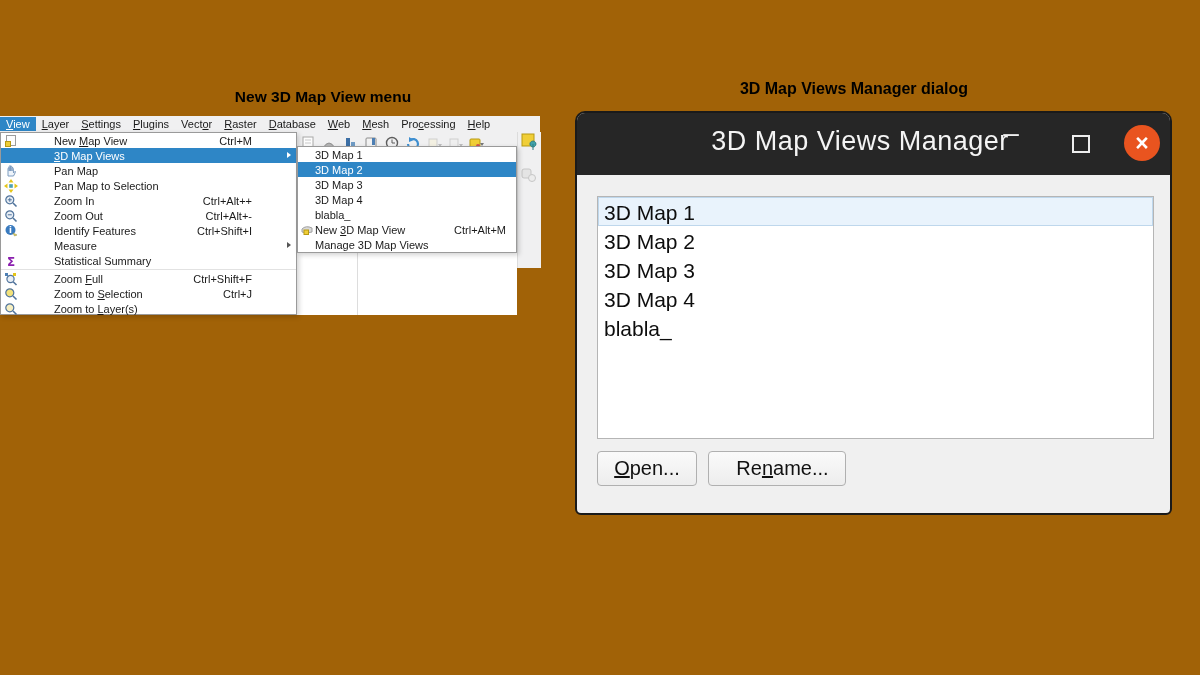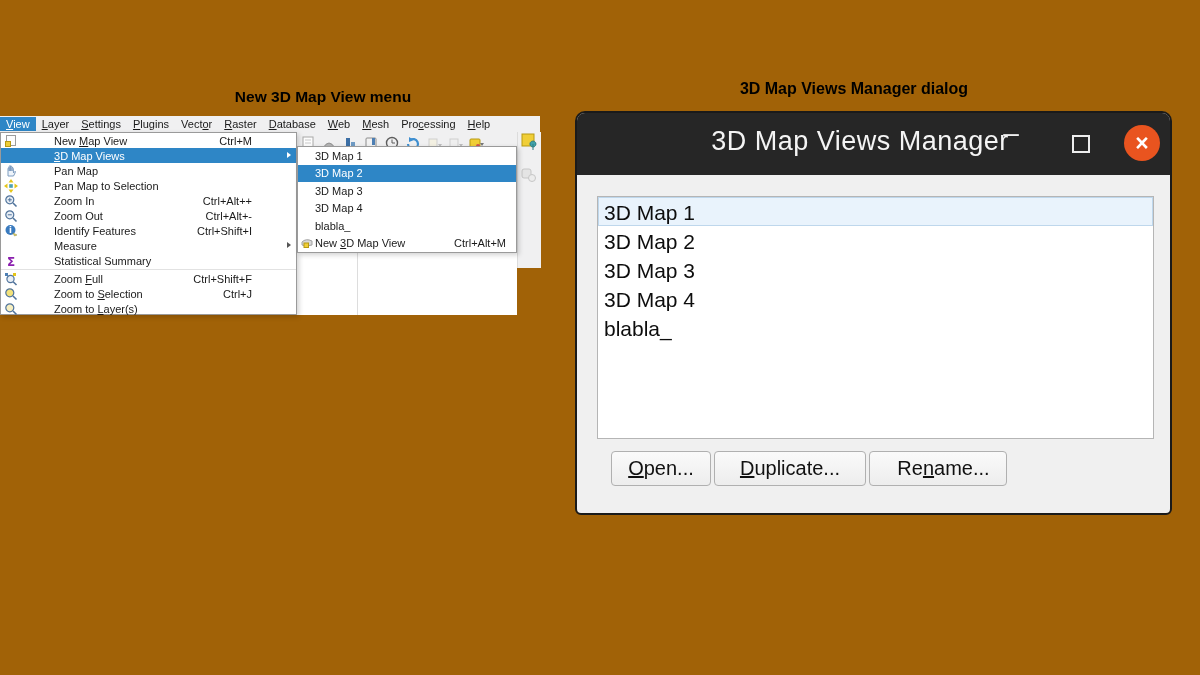--- a/index.html
+++ b/index.html
@@ -59,21 +59,21 @@
            font-size:28px;color:#ededed;cursor:default;}
   .win-max{position:absolute;left:495px;top:22px;width:14px;height:14px;border:2px solid #ededed;}
   .win-close{position:absolute;left:547px;top:12px;width:36px;height:36px;border-radius:50%;
              background:#e9541f;display:flex;align-items:center;justify-content:center;
              color:#fff;font-size:23px;font-weight:bold;line-height:1;}
   .listbox{position:absolute;left:20px;top:83px;width:557px;height:243px;background:#fff;
            border:1px solid #b5b5b5;box-sizing:border-box;overflow:hidden;}
   .li{height:29px;line-height:29px;font-size:21px;color:#0d0d0d;padding-left:5px;
       border:1px solid transparent;box-sizing:border-box;}
   .li.sel{background:#e9f3fc;border-color:#bed7ec;}
-  .btnrow{position:absolute;left:34px;top:338px;width:560px;display:flex;gap:3px;}
+  .btnrow{position:absolute;left:20px;top:338px;width:560px;display:flex;gap:11px;}
   .btn{height:35px;line-height:33px;text-align:center;font-size:20px;color:#111;
        background:linear-gradient(#fafafa,#ededed);border:1px solid #b0b0b0;border-radius:4px;
        box-sizing:border-box;}
   .btn.b0{width:100px;} .btn.b1{width:152px;} .btn.b2{width:137px;} .btn.b3{width:138px;padding-left:11px;}
   u{text-decoration:underline;}
 </style>
 </head>
 <body>
 
 <div class="stage">
@@ -299,20 +299,24 @@
       <div class="smi">
         <span class="mic">
             <svg width="14" height="14">
               <path d="M2 6 Q6 2 12 5 L12 9 Q6 11 2 9 Z" fill="#d9d9d9" stroke="#a0a0a0"></path>
               <rect x="4" y="7" width="4.5" height="4.5" fill="#f0ce37" stroke="#b89a13"></rect>
             </svg>
           </span>
         <span><span>New </span><u>3</u><span>D Map View</span></span>
         <span class="sc">Ctrl+Alt+M</span>
       </div>
+      <div class="smi">
+          <span class="mic"></span>
+          <span>Manage 3D Map Views</span>
+        </div>
     </div>
   </div>
 
   <div class="dialog">
     <div class="titlebar">
       <span class="title">3D Map Views Manager</span>
       <span class="win-min">–</span>
       <span class="win-max"></span>
       <span class="win-close">
           <span>×</span>
@@ -322,18 +326,17 @@
     <div class="listbox">
       <div class="li sel">3D Map 1</div>
       <div class="li">3D Map 2</div>
       <div class="li">3D Map 3</div>
       <div class="li">3D Map 4</div>
       <div class="li">blabla_</div>
     </div>
 
     <div class="btnrow">
       <div class="btn b0"><u>O</u><span>pen...</span></div>
-      <div class="btn b1"><u>D</u><span>uplicate...</span></div>
       <div class="btn b3"><span>Re</span><u>n</u><span>ame...</span></div>
     </div>
   </div>
 
 </div>
 
 </body></html>

